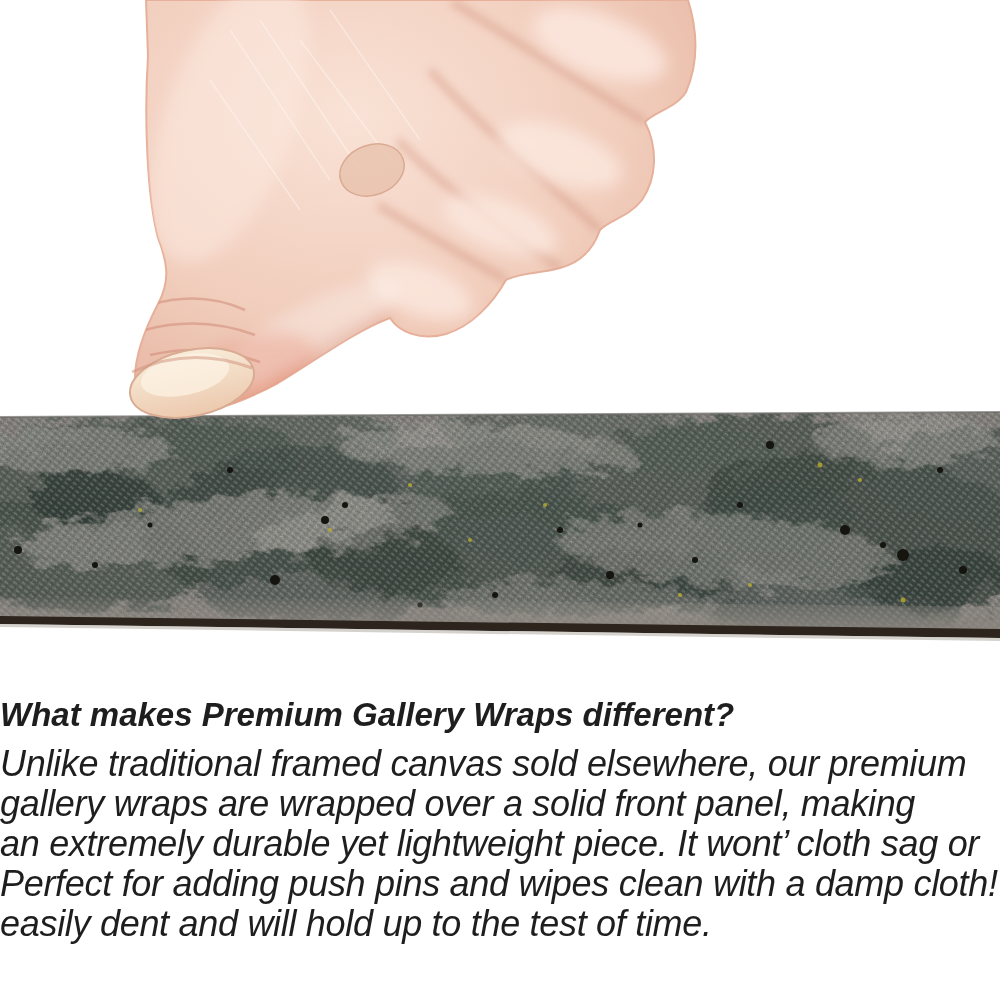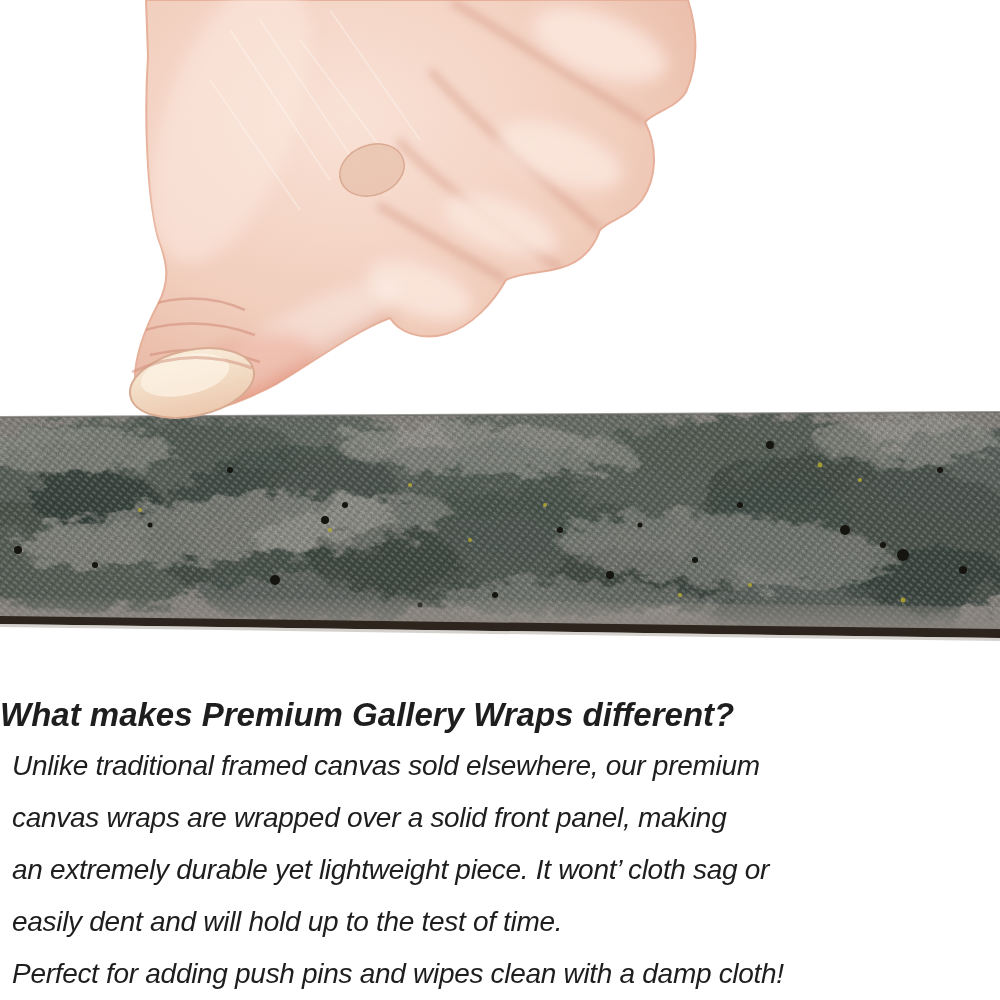--- a/index.html
+++ b/index.html
@@ -12,21 +12,21 @@
   .hand-photo{position:absolute;left:0;top:0;width:1000px;height:445px;display:block;z-index:2;}
   .info-block{
     position:absolute;left:0;top:696px;width:1000px;
     color:#1e1e1e;font-style:italic;z-index:3;
   }
   .info-heading{
     font-size:33px;font-weight:bold;margin:0 0 10px 0;letter-spacing:0px;
     color:#1e1e1e;
   }
   .info-line{
-    font-size:28px;font-weight:normal;line-height:40px;margin:12px;
+    font-size:36px;font-weight:normal;line-height:40px;margin:0;
     color:#1e1e1e;letter-spacing:-0.3px;
   }
 </style>
 </head>
 <body>
 
 <div class="stage">
 
   <svg class="canvas-strip" viewBox="0 0 1000 245" aria-hidden="true">
     <defs>
@@ -231,19 +231,19 @@
         <ellipse cx="192" cy="383" rx="63" ry="33" transform="rotate(-12 192 383)" fill="url(#nailGrad)" stroke="#d8ab92" stroke-width="2"></ellipse>
         <ellipse cx="185" cy="375" rx="45" ry="20" transform="rotate(-12 185 375)" fill="#fdf4e6" opacity="0.7"></ellipse>
         <path d="M 132,372 Q 190,345 252,368" stroke="#d08f7a" stroke-width="3" fill="none" opacity="0.5"></path>
       </g>
     </g>
   </svg>
 
   <div class="info-block">
     <h1 class="info-heading">What makes Premium Gallery Wraps different?</h1>
     <p class="info-line">Unlike traditional framed canvas sold elsewhere, our premium</p>
-    <p class="info-line">canvas wraps are wrapped over a solid front panel, making</p>
+    <p class="info-line">gallery wraps are wrapped over a solid front panel, making</p>
     <p class="info-line">an extremely durable yet lightweight piece. It wont’ cloth sag or</p>
+    <p class="info-line">Perfect for adding push pins and wipes clean with a damp cloth!</p>
     <p class="info-line">easily dent and will hold up to the test of time.</p>
-    <p class="info-line">Perfect for adding push pins and wipes clean with a damp cloth!</p>
   </div>
 
 </div>
 
 </body></html>

